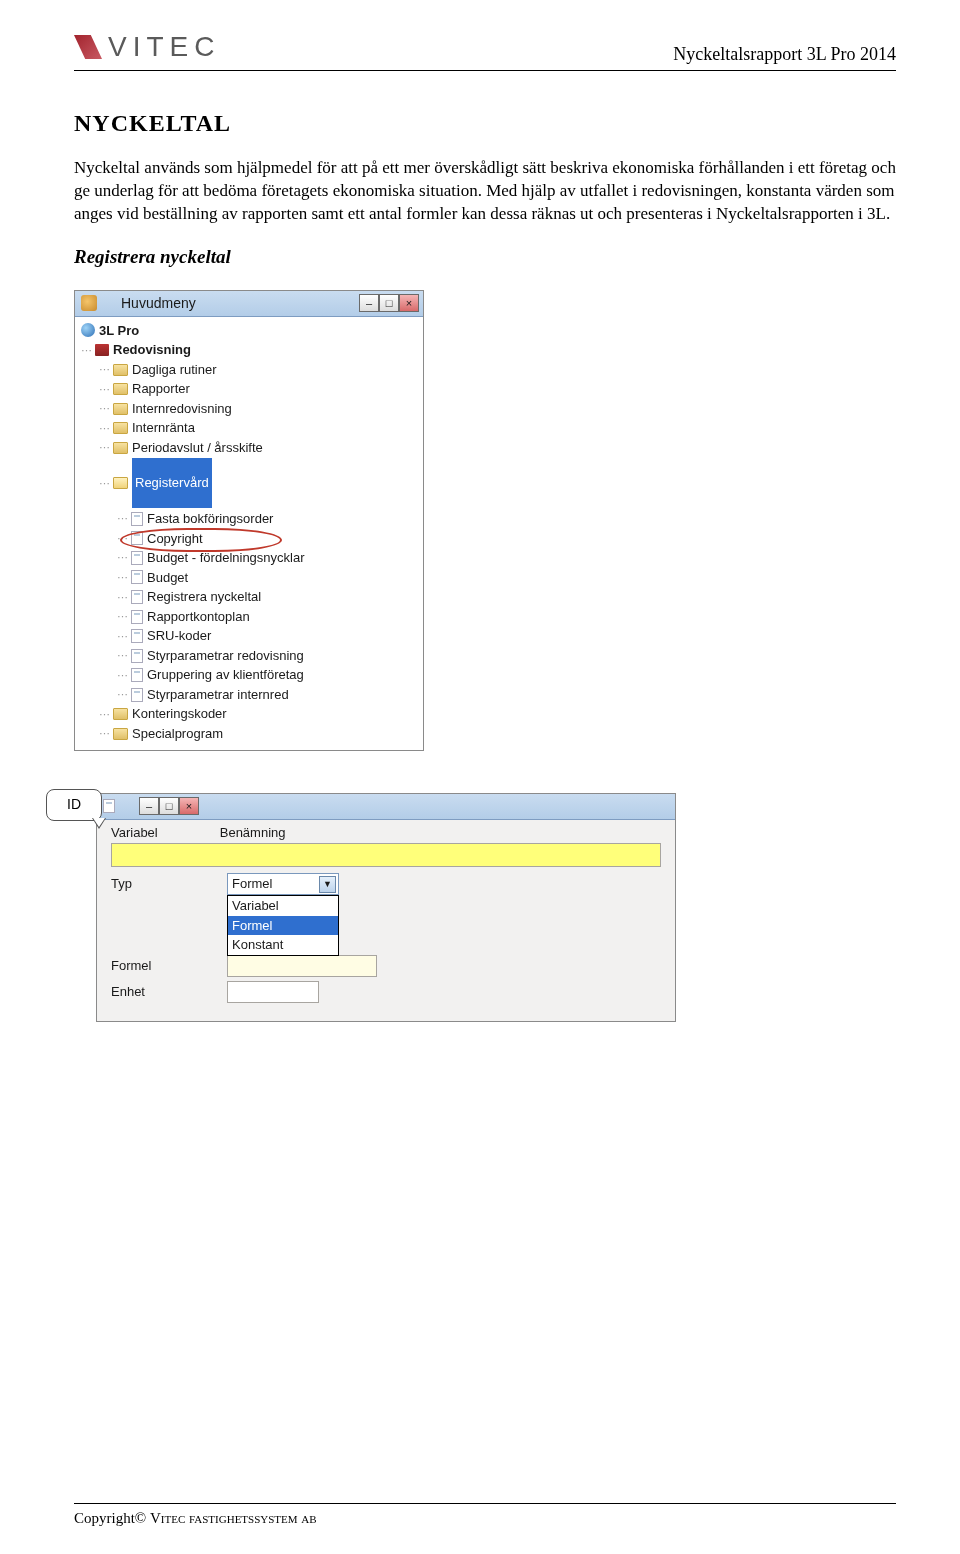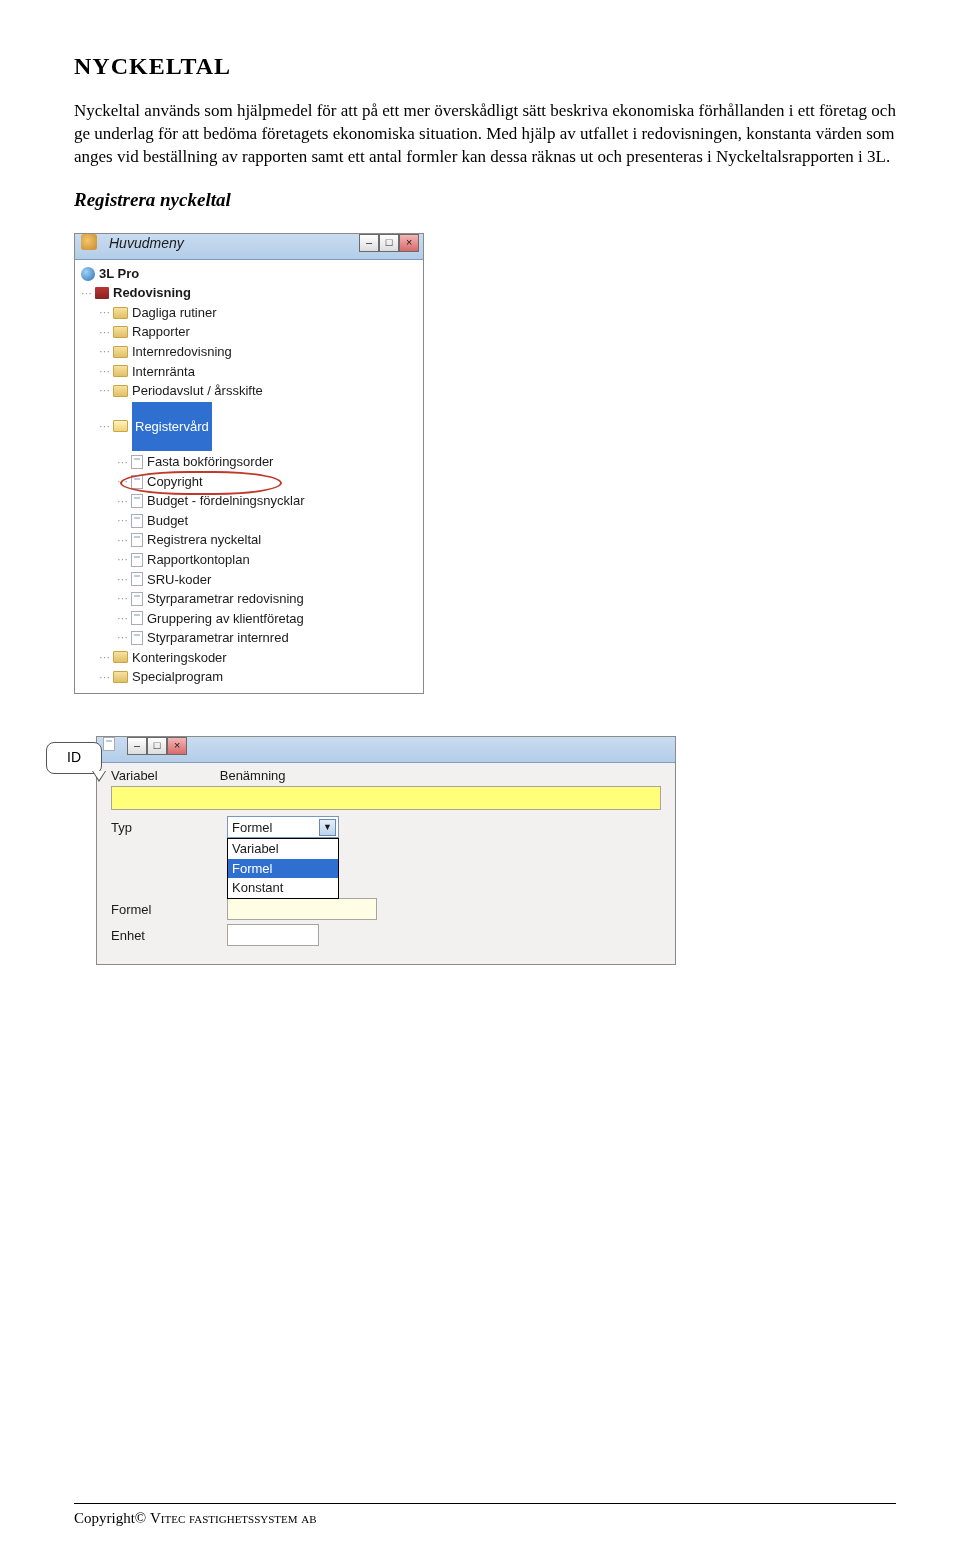--- a/index.html
+++ b/index.html
@@ -67,25 +67,24 @@
     border: 1px solid #8a8a8a;
     display: inline-block;
     font-family: "Segoe UI", Tahoma, sans-serif;
     font-size: 13px;
     color: #1a1a1a;
   }
   .win.menu { width: 350px; margin-top: 16px; margin-bottom: 32px; }
   .titlebar {
     background: linear-gradient(#c9dcf0,#b3cde8);
     border-bottom: 1px solid #7e9cc1;
-    display: flex; 
+    display: flex; align-items: center;
     height: 26px;
     padding: 0 4px 0 6px;
-    gap: 12px;
-    font-style: italic;
+    gap: 24px;
   }
   .titlebar .ti { width: 16px; height: 16px; background: radial-gradient(circle at 40% 40%, #f5c56b, #c88a2c); border-radius: 3px; }
   .titlebar .ttxt { flex: 1; font-size: 14px; }
   .winbtns { display: flex; gap: 0; }
   .winbtn {
     width: 20px; height: 18px;
     border: 1px solid #6a6a6a;
     background: linear-gradient(#fff,#ddd);
     font-size: 11px;
     display: flex; align-items: center; justify-content: center;
@@ -149,21 +148,21 @@
   }
   .dropdown .opt { padding: 1px 4px; }
   .dropdown .opt.sel { background:#2f6fcf; color:#fff; }
   .headers-row { display:flex; gap: 62px; margin: 2px 0 0 0;}
   .yellowbar { height: 24px; background:#ffff7a; border:1px solid #a8a5a0; margin: 2px 0 6px 0; }
 
   
   .callout {
     position: absolute;
     left: -28px;
-    top: 16px;
+    top: 6px;
     width: 56px; height: 32px;
     background:#fff; border:1px solid #555;
     border-radius: 8px;
     display:flex;align-items:center;justify-content:center;
     font-family: Arial, sans-serif; font-size: 14px;
   }
   .callout::after{
     content:"";
     position:absolute; right:-5px; bottom:-9px;
     border-left: 7px solid transparent;
@@ -190,20 +189,27 @@
   }
   .footer .sc { font-variant: small-caps; }
 
   .menu-wrap { position: relative; display:inline-block;}
 </style>
 </head>
 <body>
 
 <div class="page">
 
+  <div class="header">
+    <div class="logo">
+      <span class="logo-mark"></span>
+      <span class="logo-text">VITEC</span>
+    </div>
+    <div class="header-title">Nyckeltalsrapport 3L Pro 2014</div>
+  </div>
 
   <h1 class="section-title">NYCKELTAL</h1>
 
   <p class="body">Nyckeltal används som hjälpmedel för att på ett mer överskådligt sätt beskriva ekonomiska förhållanden i ett företag och ge underlag för att bedöma företagets ekonomiska situation. Med hjälp av utfallet i redovisningen, konstanta värden som anges vid beställning av rapporten samt ett antal formler kan dessa räknas ut och presenteras i Nyckeltalsrapporten i 3L.</p>
 
   <h3 class="subheading">Registrera nyckeltal</h3>
 
 
   
   <div class="menu-wrap">

